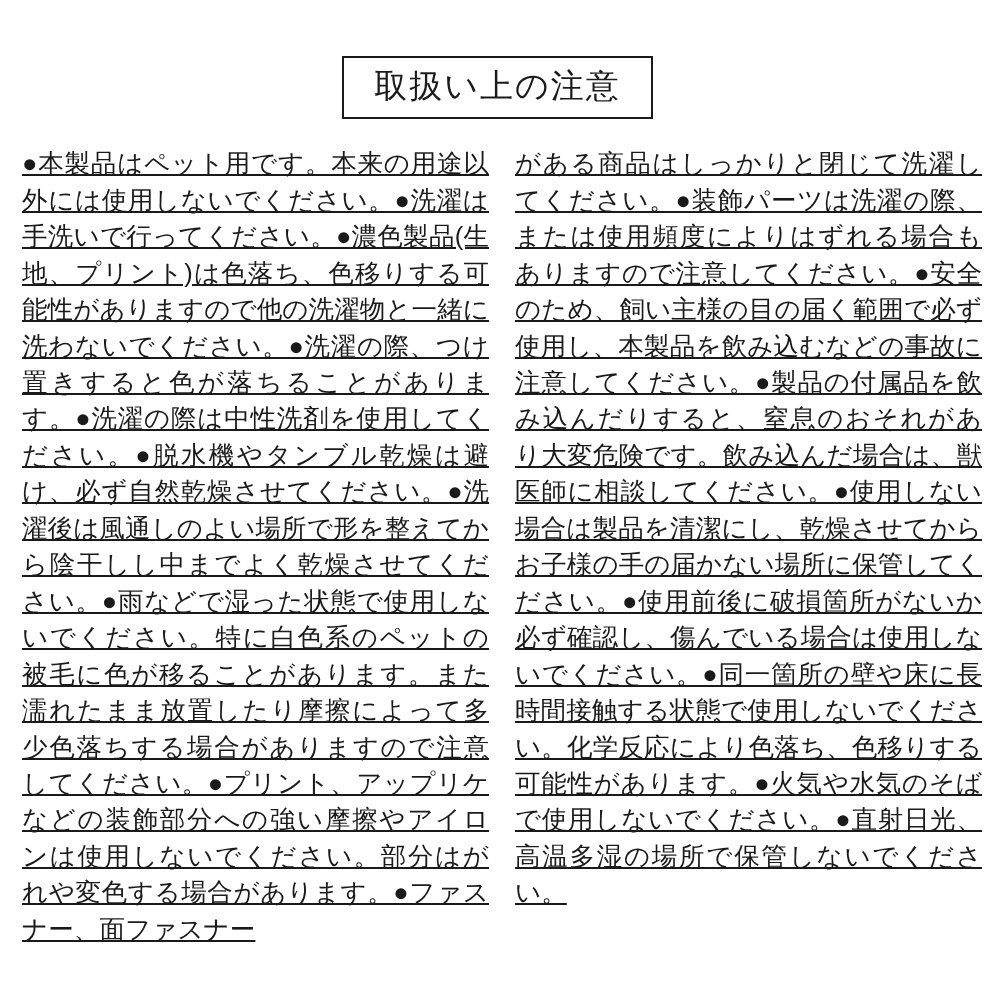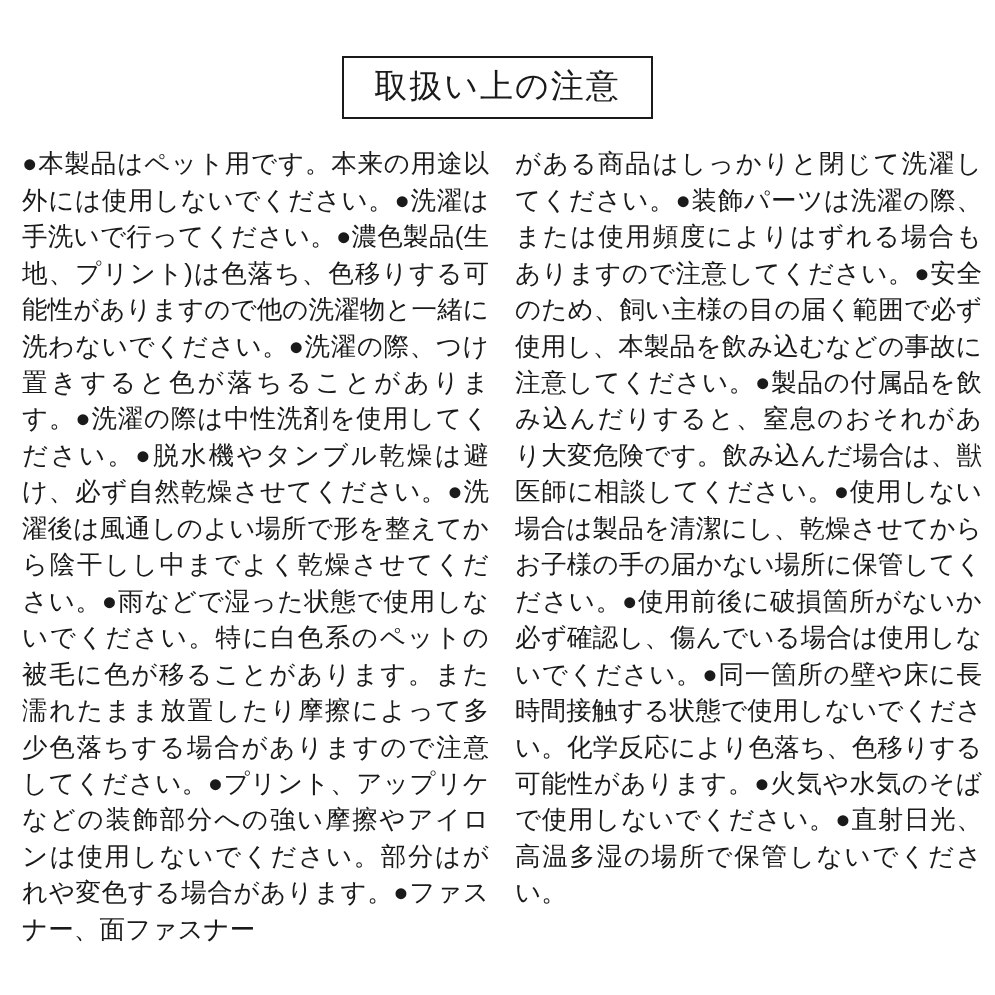--- a/index.html
+++ b/index.html
@@ -39,20 +39,21 @@
   }
   .columns {
     display: flex;
     flex-direction: row;
     gap: 26px;
     align-items: flex-start;
   }
   .col {
     width: 467px;
     flex: 0 0 467px;
+    text-decoration: underline;
   }
   .body-text {
     font-size: 25.5px;
     line-height: 1.43;
     letter-spacing: 0.1px;
     text-align: justify;
     text-justify: inter-character;
     word-break: break-all;
     margin: 0;
   }

